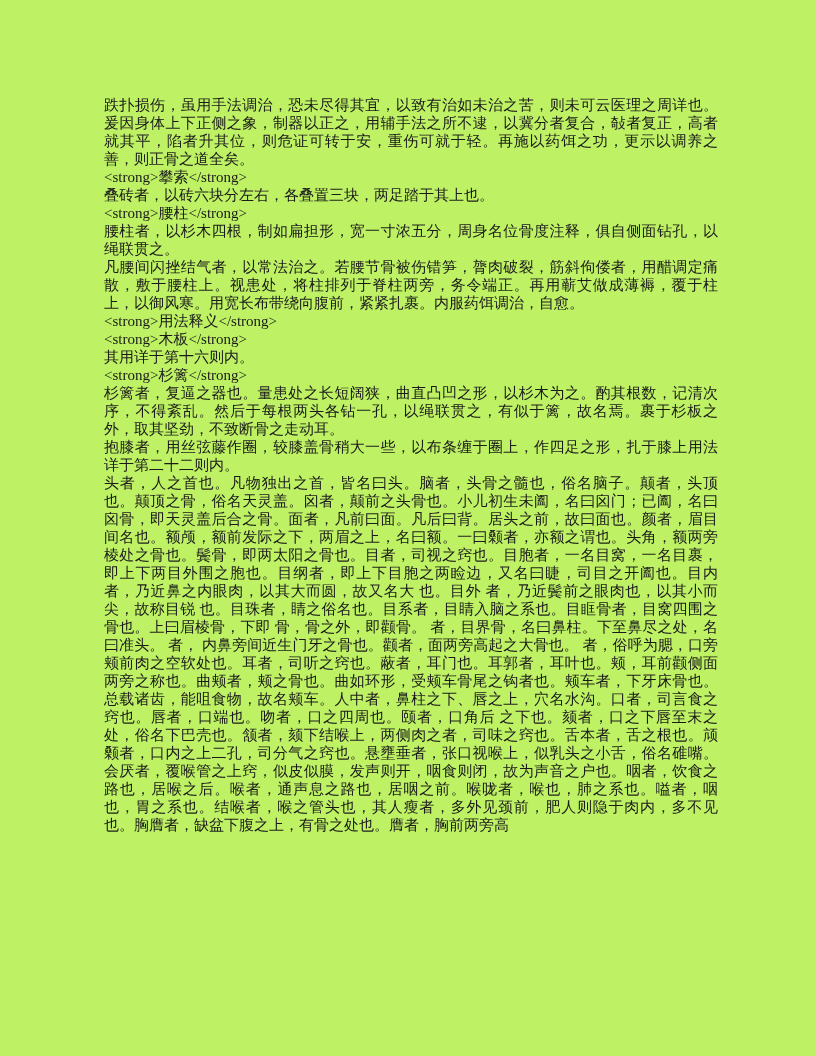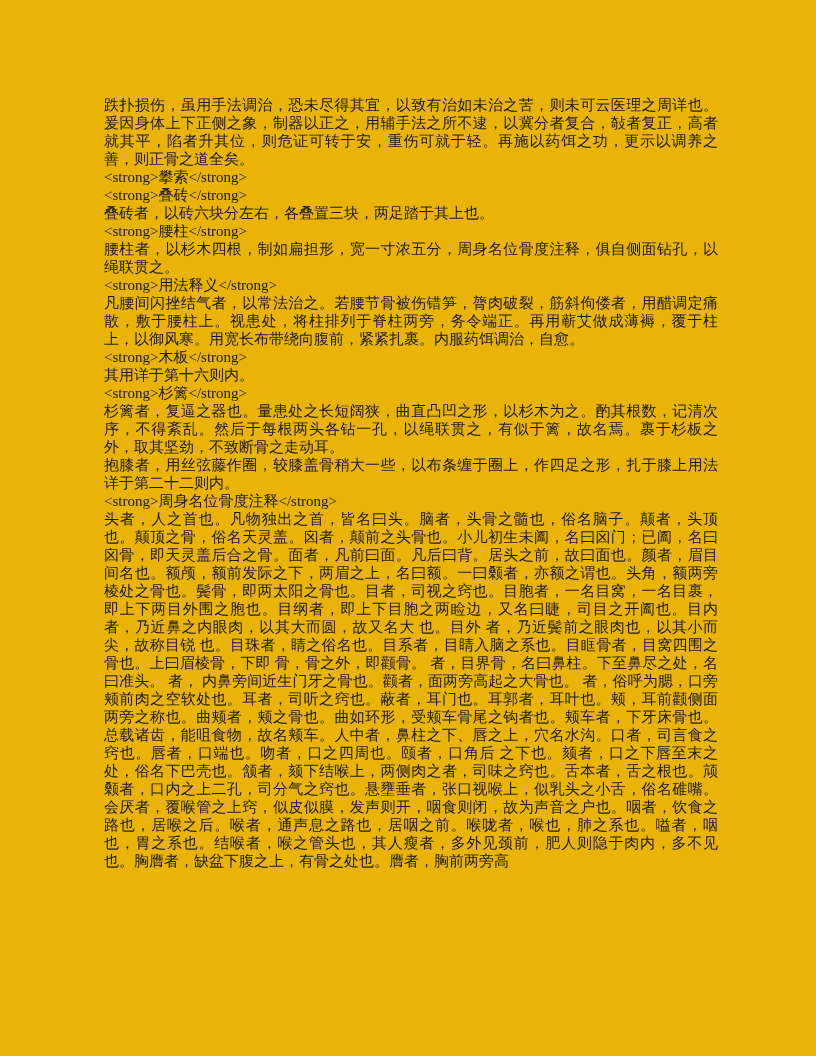--- a/index.html
+++ b/index.html
@@ -4,21 +4,21 @@
 <style>
   html, body {
     margin: 0;
     padding: 0;
     background: #ffffff;
   }
   .page {
     position: relative;
     width: 816px;
     height: 1056px;
-    background: #eab308;
+    background: #bef264;
     overflow: hidden;
     font-family: "Liberation Serif", "DejaVu Serif", serif;
   }
   .content {
     position: absolute;
     left: 104px;
     top: 96px;
     width: 614px;
   }
   p.para {
@@ -35,27 +35,25 @@
     letter-spacing: 0;
   }
 </style>
 </head>
 <body>
 
 <div class="page">
   <div class="content">
       <p class="para">跌扑损伤，虽用手法调治，恐未尽得其宜，以致有治如未治之苦，则未可云医理之周详也。爰因身体上下正侧之象，制器以正之，用辅手法之所不逮，以冀分者复合，敧者复正，高者就其平，陷者升其位，则危证可转于安，重伤可就于轻。再施以药饵之功，更示以调养之善，则正骨之道全矣。</p>
       <p class="para">&lt;strong&gt;攀索&lt;/strong&gt;</p>
-      <p class="para">&lt;strong&gt;叠砖&lt;/strong&gt;</p>
       <p class="para">叠砖者，以砖六块分左右，各叠置三块，两足踏于其上也。</p>
       <p class="para">&lt;strong&gt;腰柱&lt;/strong&gt;</p>
       <p class="para">腰柱者，以杉木四根，制如扁担形，宽一寸浓五分，周身名位骨度注释，俱自侧面钻孔，以绳联贯之。</p>
+      <p class="para">凡腰间闪挫结气者，以常法治之。若腰节骨被伤错笋，膂肉破裂，筋斜佝偻者，用醋调定痛散，敷于腰柱上。视患处，将柱排列于脊柱两旁，务令端正。再用蕲艾做成薄褥，覆于柱上，以御风寒。用宽长布带绕向腹前，紧紧扎裹。内服药饵调治，自愈。</p>
       <p class="para">&lt;strong&gt;用法释义&lt;/strong&gt;</p>
-      <p class="para">凡腰间闪挫结气者，以常法治之。若腰节骨被伤错笋，膂肉破裂，筋斜佝偻者，用醋调定痛散，敷于腰柱上。视患处，将柱排列于脊柱两旁，务令端正。再用蕲艾做成薄褥，覆于柱上，以御风寒。用宽长布带绕向腹前，紧紧扎裹。内服药饵调治，自愈。</p>
       <p class="para">&lt;strong&gt;木板&lt;/strong&gt;</p>
       <p class="para">其用详于第十六则内。</p>
       <p class="para">&lt;strong&gt;杉篱&lt;/strong&gt;</p>
       <p class="para">杉篱者，复逼之器也。量患处之长短阔狭，曲直凸凹之形，以杉木为之。酌其根数，记清次序，不得紊乱。然后于每根两头各钻一孔，以绳联贯之，有似于篱，故名焉。裹于杉板之外，取其坚劲，不致断骨之走动耳。</p>
       <p class="para">抱膝者，用丝弦藤作圈，较膝盖骨稍大一些，以布条缠于圈上，作四足之形，扎于膝上用法详于第二十二则内。</p>
-      <p class="para">&lt;strong&gt;周身名位骨度注释&lt;/strong&gt;</p>
       <p class="para">头者，人之首也。凡物独出之首，皆名曰头。脑者，头骨之髓也，俗名脑子。颠者，头顶也。颠顶之骨，俗名天灵盖。囟者，颠前之头骨也。小儿初生未阖，名曰囟门；已阖，名曰囟骨，即天灵盖后合之骨。面者，凡前曰面。凡后曰背。居头之前，故曰面也。颜者，眉目间名也。额颅，额前发际之下，两眉之上，名曰额。一曰颡者，亦额之谓也。头角，额两旁棱处之骨也。鬓骨，即两太阳之骨也。目者，司视之窍也。目胞者，一名目窝，一名目裹，即上下两目外围之胞也。目纲者，即上下目胞之两睑边，又名曰睫，司目之开阖也。目内 者，乃近鼻之内眼肉，以其大而圆，故又名大 也。目外 者，乃近鬓前之眼肉也，以其小而尖，故称目锐 也。目珠者，睛之俗名也。目系者，目睛入脑之系也。目眶骨者，目窝四围之骨也。上曰眉棱骨，下即 骨，骨之外，即颧骨。 者，目界骨，名曰鼻柱。下至鼻尽之处，名曰准头。 者， 内鼻旁间近生门牙之骨也。颧者，面两旁高起之大骨也。 者，俗呼为腮，口旁颊前肉之空软处也。耳者，司听之窍也。蔽者，耳门也。耳郭者，耳叶也。颊，耳前颧侧面两旁之称也。曲颊者，颊之骨也。曲如环形，受颊车骨尾之钩者也。颊车者，下牙床骨也。总载诸齿，能咀食物，故名颊车。人中者，鼻柱之下、唇之上，穴名水沟。口者，司言食之窍也。唇者，口端也。吻者，口之四周也。颐者，口角后 之下也。颏者，口之下唇至末之处，俗名下巴壳也。颔者，颏下结喉上，两侧肉之者，司味之窍也。舌本者，舌之根也。颃颡者，口内之上二孔，司分气之窍也。悬壅垂者，张口视喉上，似乳头之小舌，俗名碓嘴。会厌者，覆喉管之上窍，似皮似膜，发声则开，咽食则闭，故为声音之户也。咽者，饮食之路也，居喉之后。喉者，通声息之路也，居咽之前。喉咙者，喉也，肺之系也。嗌者，咽也，胃之系也。结喉者，喉之管头也，其人瘦者，多外见颈前，肥人则隐于肉内，多不见也。胸膺者，缺盆下腹之上，有骨之处也。膺者，胸前两旁高</p>
     </div>
 </div>
 
 </body></html>

